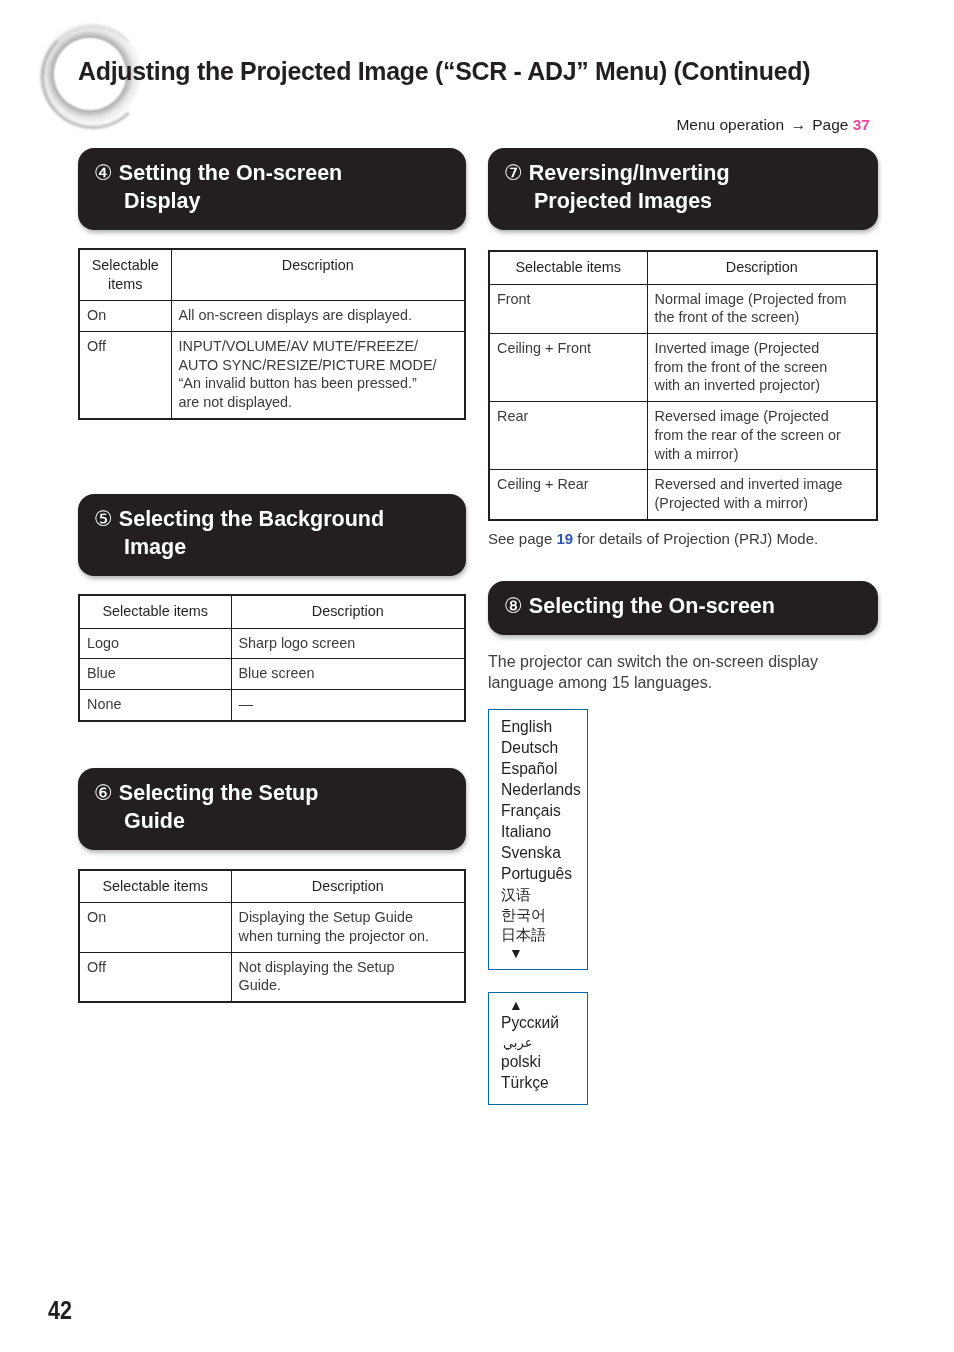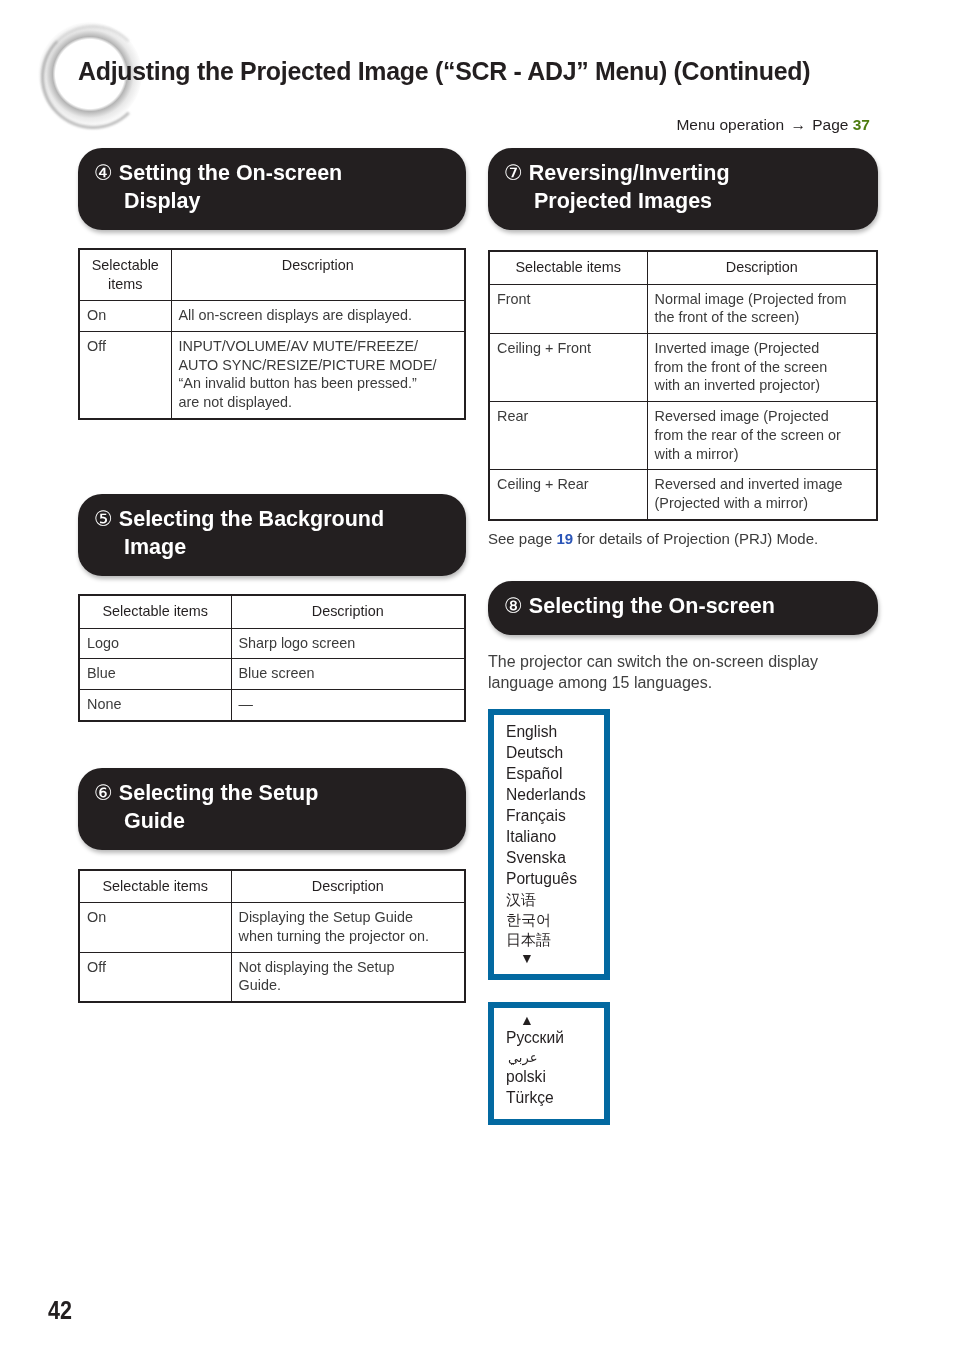--- a/index.html
+++ b/index.html
@@ -61,32 +61,32 @@
   }
 
   .menu-op {
     position: absolute;
     right: 84px;
     top: 116px;
     font-size: 15.5px;
     color: #231f20;
     white-space: nowrap;
   }
-  .menu-op .pagenum { color: #4d7c0f; font-weight: bold; }
+  .menu-op .pagenum { color: #ec4899; font-weight: bold; }
   .menu-op .arrow { font-weight: bold; padding: 0 2px; }
 
   
   .col-left  { position: absolute; left: 78px;  top: 148px; width: 388px; }
   .col-right { position: absolute; left: 488px; top: 148px; width: 390px; }
 
   
   .banner {
     background: #231f20;
     color: #ffffff;
-    border-radius: 24px;
+    border-radius: 16px;
     padding: 11px 16px 14px 16px;
     font-size: 21.5px;
     font-weight: bold;
     line-height: 1.30;
     box-shadow: 1px 3px 4px rgba(0,0,0,0.28);
     box-sizing: border-box;
   }
   .banner .num {
     display: inline-block;
     font-size: 21px;
@@ -147,22 +147,22 @@
 
   .intro {
     margin-top: 16px;
     font-size: 16px;
     line-height: 1.33;
     color: #404040;
   }
 
   
   .lang-box {
-    border: 6px solid #0369a1;
-    width: 122px;
+    border: 1px solid #0369a1;
+    width: 100px;
     box-sizing: border-box;
     padding: 7px 0 8px 0;
     margin-top: 16px;
     background: #fff;
   }
   .lang-box .lang {
     font-size: 15.6px;
     line-height: 1.345;
     padding-left: 12px;
     color: #231f20;

